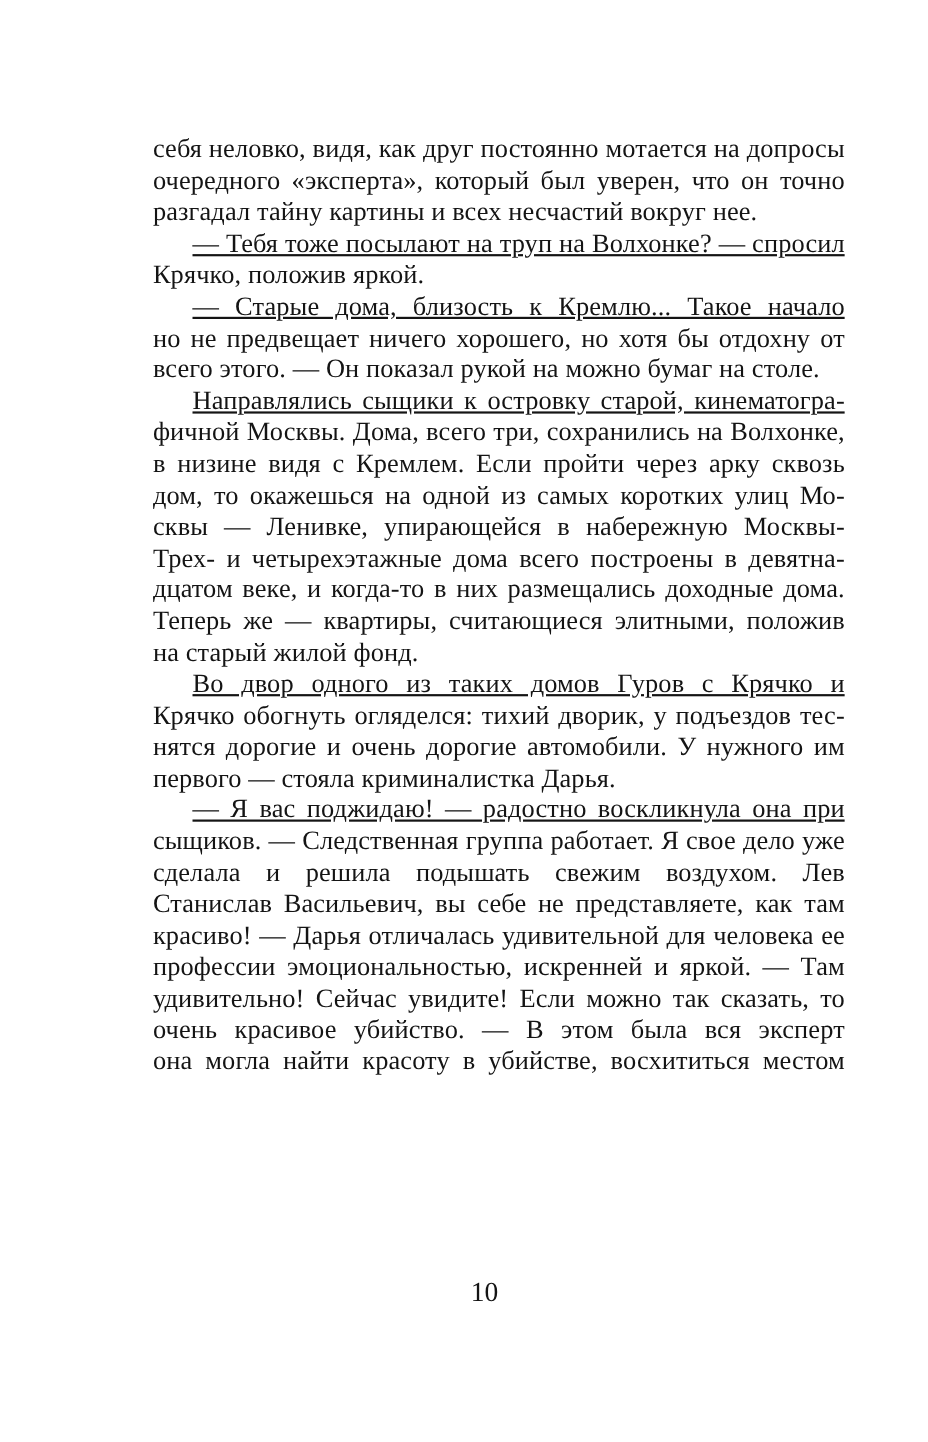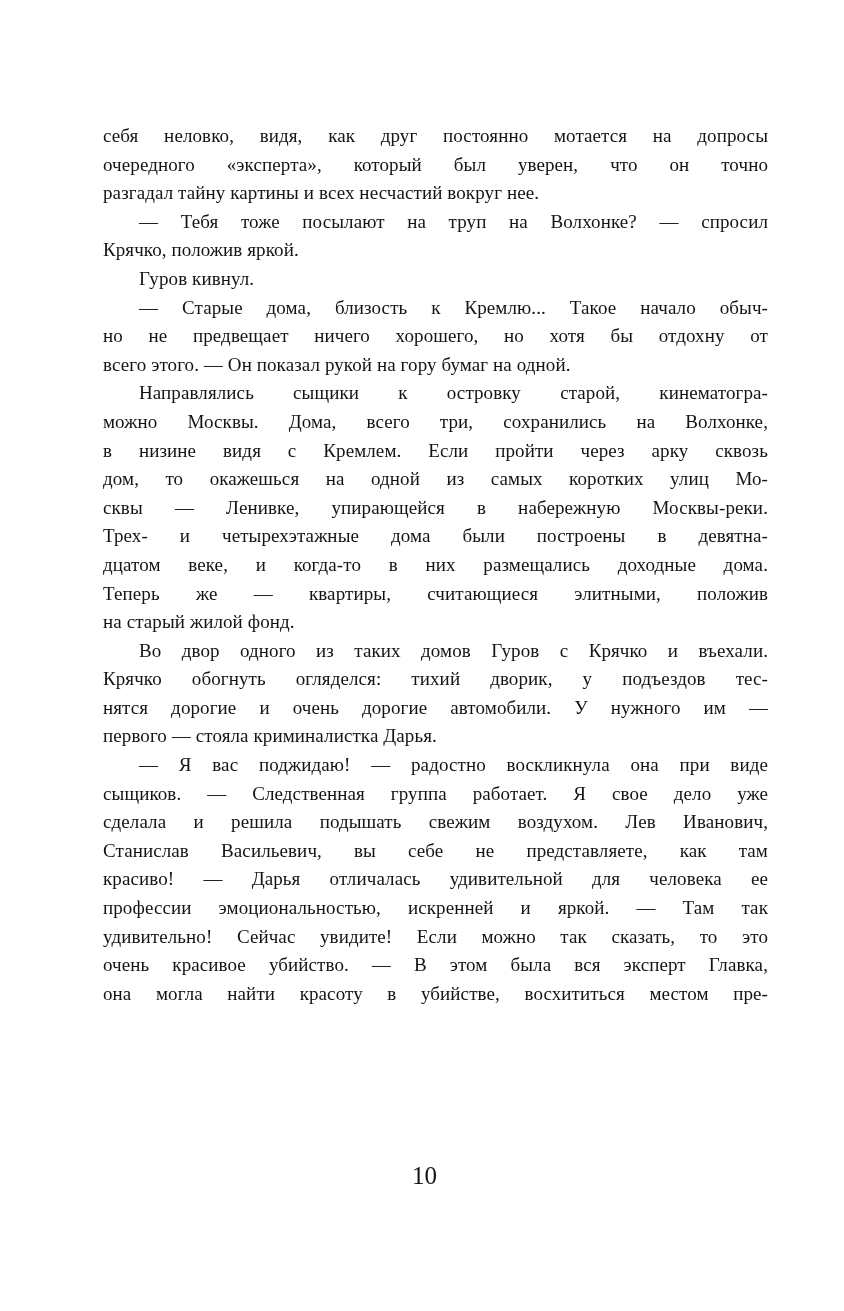--- a/index.html
+++ b/index.html
@@ -24,40 +24,42 @@
     position: absolute;
     left: 103px;
     top: 122px;
     width: 665px;
   }
   .paragraph {
     margin: 0;
     padding: 0;
   }
   .line {
-    font-size: 19px;
+    font-size: 24px;
     line-height: 28.6px;
     height: 28.6px;
     overflow: hidden;
     text-align: justify;
     text-align-last: justify;
     -moz-text-align-last: justify;
     letter-spacing: 0.1px;
+    margin-left: 36px;
   }
   .line.para-end {
     text-align: right;
     text-align-last: left;
     -moz-text-align-last: left;
   }
   .line.first-indent {
     text-indent: 36px;
+    text-decoration: underline;
   }
   .page-number {
     position: absolute;
-    left: 92px;
+    left: 108px;
     top: 1161px;
     width: 665px;
     text-align: center;
     font-size: 25px;
     line-height: 30px;
   }
 </style>
 </head>
 <body>
 
@@ -66,34 +68,31 @@
       <div class="paragraph">
         <div class="line">себя неловко, видя, как друг постоянно мотается на допросы</div>
         <div class="line">очередного «эксперта», который был уверен, что он точно</div>
         <div class="line para-end">разгадал тайну картины и всех несчастий вокруг нее.</div>
       </div>
       <div class="paragraph">
         <div class="line first-indent">— Тебя тоже посылают на труп на Волхонке? — спросил</div>
         <div class="line para-end">Крячко, положив яркой.</div>
       </div>
       <div class="paragraph">
-        <div class="line para-end first-indent">Гуров кивнул.</div>
-      </div>
-      <div class="paragraph">
         <div class="line first-indent">— Старые дома, близость к Кремлю... Такое начало обыч-</div>
         <div class="line">но не предвещает ничего хорошего, но хотя бы отдохну от</div>
-        <div class="line para-end">всего этого. — Он показал рукой на гору бумаг на одной.</div>
+        <div class="line para-end">всего этого. — Он показал рукой на можно бумаг на столе.</div>
       </div>
       <div class="paragraph">
         <div class="line first-indent">Направлялись сыщики к островку старой, кинематогра-</div>
-        <div class="line">можно Москвы. Дома, всего три, сохранились на Волхонке,</div>
+        <div class="line">фичной Москвы. Дома, всего три, сохранились на Волхонке,</div>
         <div class="line">в низине видя с Кремлем. Если пройти через арку сквозь</div>
         <div class="line">дом, то окажешься на одной из самых коротких улиц Мо-</div>
         <div class="line">сквы — Ленивке, упирающейся в набережную Москвы-реки.</div>
-        <div class="line">Трех- и четырехэтажные дома были построены в девятна-</div>
+        <div class="line">Трех- и четырехэтажные дома всего построены в девятна-</div>
         <div class="line">дцатом веке, и когда-то в них размещались доходные дома.</div>
         <div class="line">Теперь же — квартиры, считающиеся элитными, положив</div>
         <div class="line para-end">на старый жилой фонд.</div>
       </div>
       <div class="paragraph">
         <div class="line first-indent">Во двор одного из таких домов Гуров с Крячко и въехали.</div>
         <div class="line">Крячко обогнуть огляделся: тихий дворик, у подъездов тес-</div>
         <div class="line">нятся дорогие и очень дорогие автомобили. У нужного им —</div>
         <div class="line para-end">первого — стояла криминалистка Дарья.</div>
       </div>

